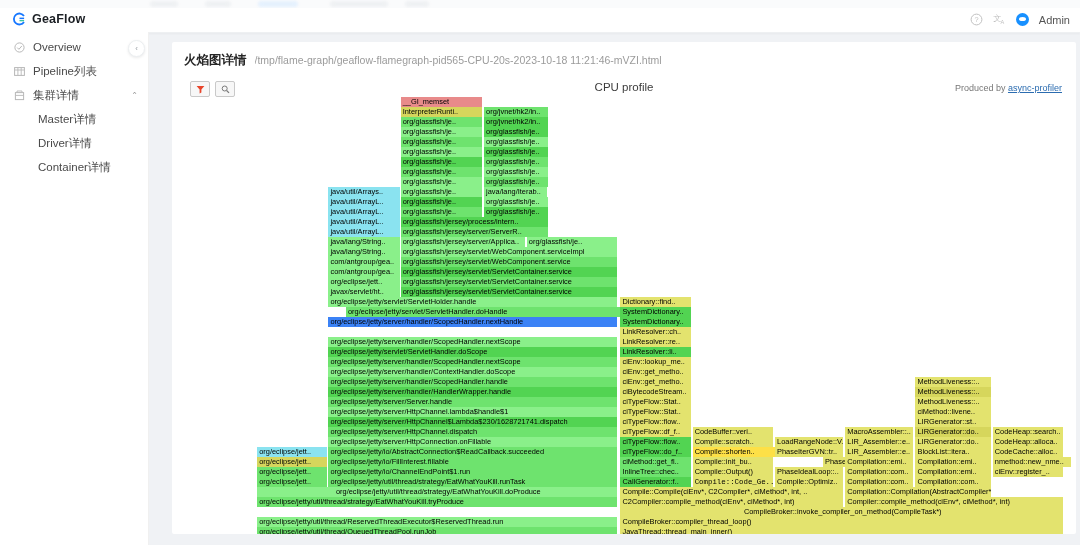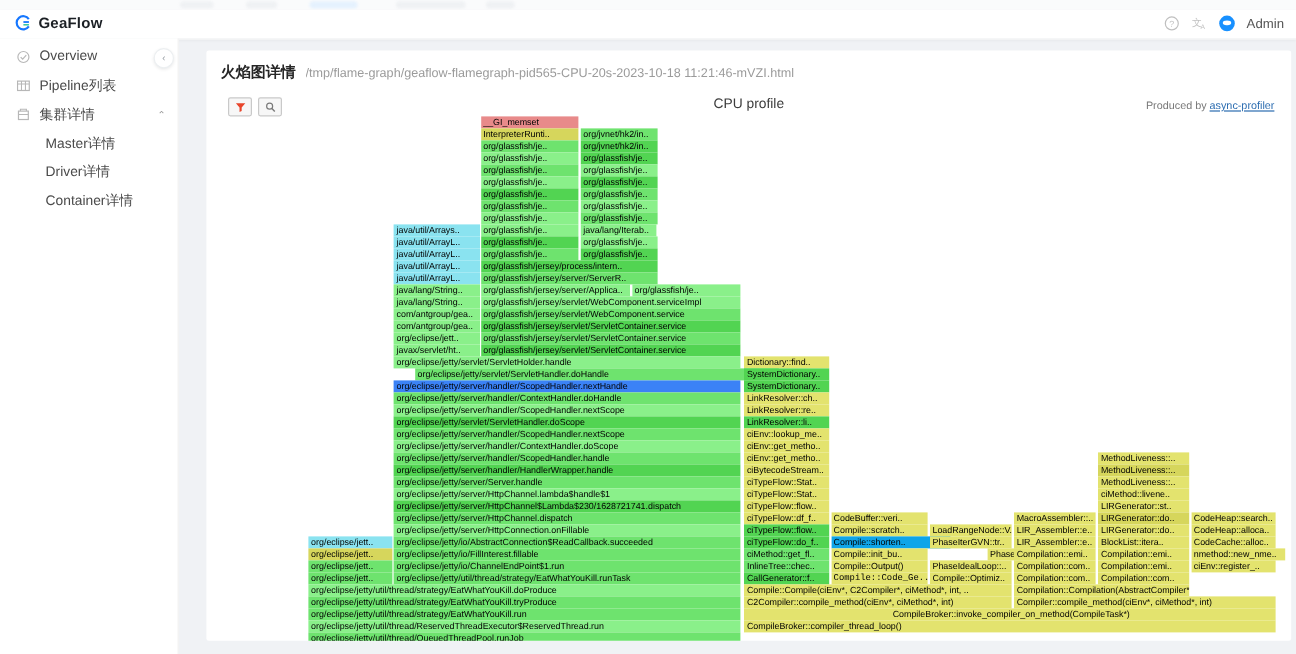--- a/index.html
+++ b/index.html
@@ -204,21 +204,20 @@
           <div class="frame" style="left: 144.46px; width: 71.23px; top: 180px; background: rgb(138, 240, 138);">org/eclipse/jett..</div>
           <div class="frame" style="left: 216.69px; width: 216.71px; top: 180px; background: rgb(110, 227, 110);">org/glassfish/jersey/servlet/ServletContainer.service</div>
           <div class="frame" style="left: 144.46px; width: 71.23px; top: 190px; background: rgb(138, 240, 138);">javax/servlet/ht..</div>
           <div class="frame" style="left: 216.69px; width: 216.71px; top: 190px; background: rgb(82, 212, 82);">org/glassfish/jersey/servlet/ServletContainer.service</div>
           <div class="frame" style="left: 144.46px; width: 288.94px; top: 200px; background: rgb(138, 240, 138);">org/eclipse/jetty/servlet/ServletHolder.handle</div>
           <div class="frame" style="left: 436.44px; width: 70.21px; top: 200px; background: rgb(227, 227, 110);">Dictionary::find..</div>
           <div class="frame" style="left: 162px; width: 303px; top: 210px; background: rgb(110, 227, 110);">org/eclipse/jetty/servlet/ServletHandler.doHandle</div>
           <div class="frame" style="left: 436.44px; width: 70.21px; top: 210px; background: rgb(82, 212, 82);">SystemDictionary..</div>
           <div class="frame" style="left: 144.46px; width: 288.94px; top: 220px; background: #3b82f6;">org/eclipse/jetty/server/handler/ScopedHandler.nextHandle</div>
           <div class="frame" style="left: 436.44px; width: 70.21px; top: 220px; background: rgb(82, 212, 82);">SystemDictionary..</div>
-          <div class="frame" style="left: 144.46px; width: 288.94px; top: 230px; background: rgb(110, 227, 110);">org/eclipse/jetty/server/handler/ContextHandler.doHandle</div>
           <div class="frame" style="left: 436.44px; width: 70.21px; top: 230px; background: rgb(227, 227, 110);">LinkResolver::ch..</div>
           <div class="frame" style="left: 144.46px; width: 288.94px; top: 240px; background: rgb(138, 240, 138);">org/eclipse/jetty/server/handler/ScopedHandler.nextScope</div>
           <div class="frame" style="left: 436.44px; width: 70.21px; top: 240px; background: rgb(227, 227, 110);">LinkResolver::re..</div>
           <div class="frame" style="left: 144.46px; width: 288.94px; top: 250px; background: rgb(82, 212, 82);">org/eclipse/jetty/servlet/ServletHandler.doScope</div>
           <div class="frame" style="left: 436.44px; width: 70.21px; top: 250px; background: rgb(82, 212, 82);">LinkResolver::li..</div>
           <div class="frame" style="left: 144.46px; width: 288.94px; top: 260px; background: rgb(110, 227, 110);">org/eclipse/jetty/server/handler/ScopedHandler.nextScope</div>
           <div class="frame" style="left: 436.44px; width: 70.21px; top: 260px; background: rgb(227, 227, 110);">ciEnv::lookup_me..</div>
           <div class="frame" style="left: 144.46px; width: 288.94px; top: 270px; background: rgb(138, 240, 138);">org/eclipse/jetty/server/handler/ContextHandler.doScope</div>
           <div class="frame" style="left: 436.44px; width: 70.21px; top: 270px; background: rgb(227, 227, 110);">ciEnv::get_metho..</div>
           <div class="frame" style="left: 144.46px; width: 288.94px; top: 280px; background: rgb(110, 227, 110);">org/eclipse/jetty/server/handler/ScopedHandler.handle</div>
@@ -245,21 +244,21 @@
           <div class="frame" style="left: 144.46px; width: 288.94px; top: 340px; background: rgb(138, 240, 138);">org/eclipse/jetty/server/HttpConnection.onFillable</div>
           <div class="frame" style="left: 436.44px; width: 70.21px; top: 340px; background: rgb(82, 212, 82);">ciTypeFlow::flow..</div>
           <div class="frame" style="left: 508.67px; width: 80.39px; top: 340px; background: rgb(227, 227, 110);">Compile::scratch..</div>
           <div class="frame" style="left: 591.08px; width: 68.18px; top: 340px; background: rgb(227, 227, 110);">LoadRangeNode::V..</div>
           <div class="frame" style="left: 661.27px; width: 68.18px; top: 340px; background: rgb(227, 227, 110);">LIR_Assembler::e..</div>
           <div class="frame" style="left: 731.47px; width: 75.3px; top: 340px; background: rgb(227, 227, 110);">LIRGenerator::do..</div>
           <div class="frame" style="left: 808.79px; width: 70.21px; top: 340px; background: rgb(227, 227, 110);">CodeHeap::alloca..</div>
           <div class="frame" style="left: 73.25px; width: 70.21px; top: 350px; background: rgb(138, 227, 240);">org/eclipse/jett..</div>
           <div class="frame" style="left: 144.46px; width: 288.94px; top: 350px; background: rgb(110, 227, 110);">org/eclipse/jetty/io/AbstractConnection$ReadCallback.succeeded</div>
           <div class="frame" style="left: 436.44px; width: 70.21px; top: 350px; background: rgb(82, 212, 82);">ciTypeFlow::do_f..</div>
-          <div class="frame" style="left: 508.67px; width: 99px; top: 350px; background: #0ea5e9;">Compile::shorten..</div>
+          <div class="frame" style="left: 508.67px; width: 99px; top: 350px; background: #fde047;">Compile::shorten..</div>
           <div class="frame" style="left: 591.08px; width: 68.18px; top: 350px; background: rgb(227, 227, 110);">PhaseIterGVN::tr..</div>
           <div class="frame" style="left: 661.27px; width: 68.18px; top: 350px; background: rgb(227, 227, 110);">LIR_Assembler::e..</div>
           <div class="frame" style="left: 731.47px; width: 75.3px; top: 350px; background: rgb(227, 227, 110);">BlockList::itera..</div>
           <div class="frame" style="left: 808.79px; width: 70.21px; top: 350px; background: rgb(227, 227, 110);">CodeCache::alloc..</div>
           <div class="frame" style="left: 73.25px; width: 70.21px; top: 360px; background: rgb(214, 214, 92);">org/eclipse/jett..</div>
           <div class="frame" style="left: 144.46px; width: 288.94px; top: 360px; background: rgb(110, 227, 110);">org/eclipse/jetty/io/FillInterest.fillable</div>
           <div class="frame" style="left: 436.44px; width: 70.21px; top: 360px; background: rgb(110, 227, 110);">ciMethod::get_fl..</div>
           <div class="frame" style="left: 508.67px; width: 80.39px; top: 360px; background: rgb(227, 227, 110);">Compile::init_bu..</div>
           <div class="frame" style="left: 591.08px; width: 51px; top: 360px; background: rgb(227, 227, 110); margin-left: 48px;">PhaseIterGVN::op..</div>
           <div class="frame" style="left: 661.27px; width: 68.18px; top: 360px; background: rgb(227, 227, 110);">Compilation::emi..</div>
@@ -273,28 +272,28 @@
           <div class="frame" style="left: 661.27px; width: 68.18px; top: 370px; background: rgb(227, 227, 110);">Compilation::com..</div>
           <div class="frame" style="left: 731.47px; width: 75.3px; top: 370px; background: rgb(227, 227, 110);">Compilation::emi..</div>
           <div class="frame" style="left: 808.79px; width: 70.21px; top: 370px; background: rgb(227, 227, 110);">ciEnv::register_..</div>
           <div class="frame" style="left: 73.25px; width: 70.21px; top: 380px; background: rgb(110, 227, 110);">org/eclipse/jett..</div>
           <div class="frame" style="left: 144.46px; width: 288.94px; top: 380px; background: rgb(110, 227, 110);">org/eclipse/jetty/util/thread/strategy/EatWhatYouKill.runTask</div>
           <div class="frame" style="left: 436.44px; width: 70.21px; top: 380px; background: rgb(82, 212, 82);">CallGenerator::f..</div>
           <div class="frame" style="left: 508.67px; width: 80.39px; top: 380px; background: rgb(227, 227, 110); font-family: Liberation Mono, monospace;">Compile::Code_Ge..</div>
           <div class="frame" style="left: 591.08px; width: 68.18px; top: 380px; background: rgb(227, 227, 110);">Compile::Optimiz..</div>
           <div class="frame" style="left: 661.27px; width: 68.18px; top: 380px; background: rgb(227, 227, 110);">Compilation::com..</div>
           <div class="frame" style="left: 731.47px; width: 75.3px; top: 380px; background: rgb(227, 227, 110);">Compilation::com..</div>
-          <div class="frame" style="left: 73.25px; width: 360.16px; top: 390px; background: rgb(138, 240, 138);">org/eclipse/jetty/util/thread/strategy/EatWhatYouKill.doProduce</div>
+          <div class="frame" style="left: 73.25px; width: 360.16px; top: 390px; background: rgb(138, 240, 138); text-align: center;">org/eclipse/jetty/util/thread/strategy/EatWhatYouKill.doProduce</div>
           <div class="frame" style="left: 436.44px; width: 222.82px; top: 390px; background: rgb(227, 227, 110);">Compile::Compile(ciEnv*, C2Compiler*, ciMethod*, int, ..</div>
           <div class="frame" style="left: 661.27px; width: 145.5px; top: 390px; background: rgb(227, 227, 110);">Compilation::Compilation(AbstractCompiler*, ciEnv*, ciMe..</div>
           <div class="frame" style="left: 73.25px; width: 360.16px; top: 400px; background: rgb(110, 227, 110);">org/eclipse/jetty/util/thread/strategy/EatWhatYouKill.tryProduce</div>
           <div class="frame" style="left: 436.44px; width: 222.82px; top: 400px; background: rgb(227, 227, 110);">C2Compiler::compile_method(ciEnv*, ciMethod*, int)</div>
           <div class="frame" style="left: 661.27px; width: 217.73px; top: 400px; background: rgb(227, 227, 110);">Compiler::compile_method(ciEnv*, ciMethod*, int)</div>
-          <div class="frame" style="left: 73.25px; width: 360.16px; top: 410px; background: rgb(110, 227, 110);">org/eclipse/jetty/util/thread/strategy/EatWhatYouKill.run</div>
           <div class="frame" style="left: 436.44px; width: 442.56px; top: 410px; background: rgb(227, 227, 110); text-align: center;">CompileBroker::invoke_compiler_on_method(CompileTask*)</div>
           <div class="frame" style="left: 73.25px; width: 360.16px; top: 420px; background: rgb(138, 240, 138);">org/eclipse/jetty/util/thread/ReservedThreadExecutor$ReservedThread.run</div>
           <div class="frame" style="left: 436.44px; width: 442.56px; top: 420px; background: rgb(227, 227, 110);">CompileBroker::compiler_thread_loop()</div>
           <div class="frame" style="left: 73.25px; width: 360.16px; top: 430px; background: rgb(110, 227, 110);">org/eclipse/jetty/util/thread/QueuedThreadPool.runJob</div>
+          <div class="frame" style="left: 436.44px; width: 442.56px; top: 430px; background: rgb(227, 227, 110);">JavaThread::thread_main_inner()</div>
         </div>
 
     </div>
   </div>
 </div>
 
 </body></html>

